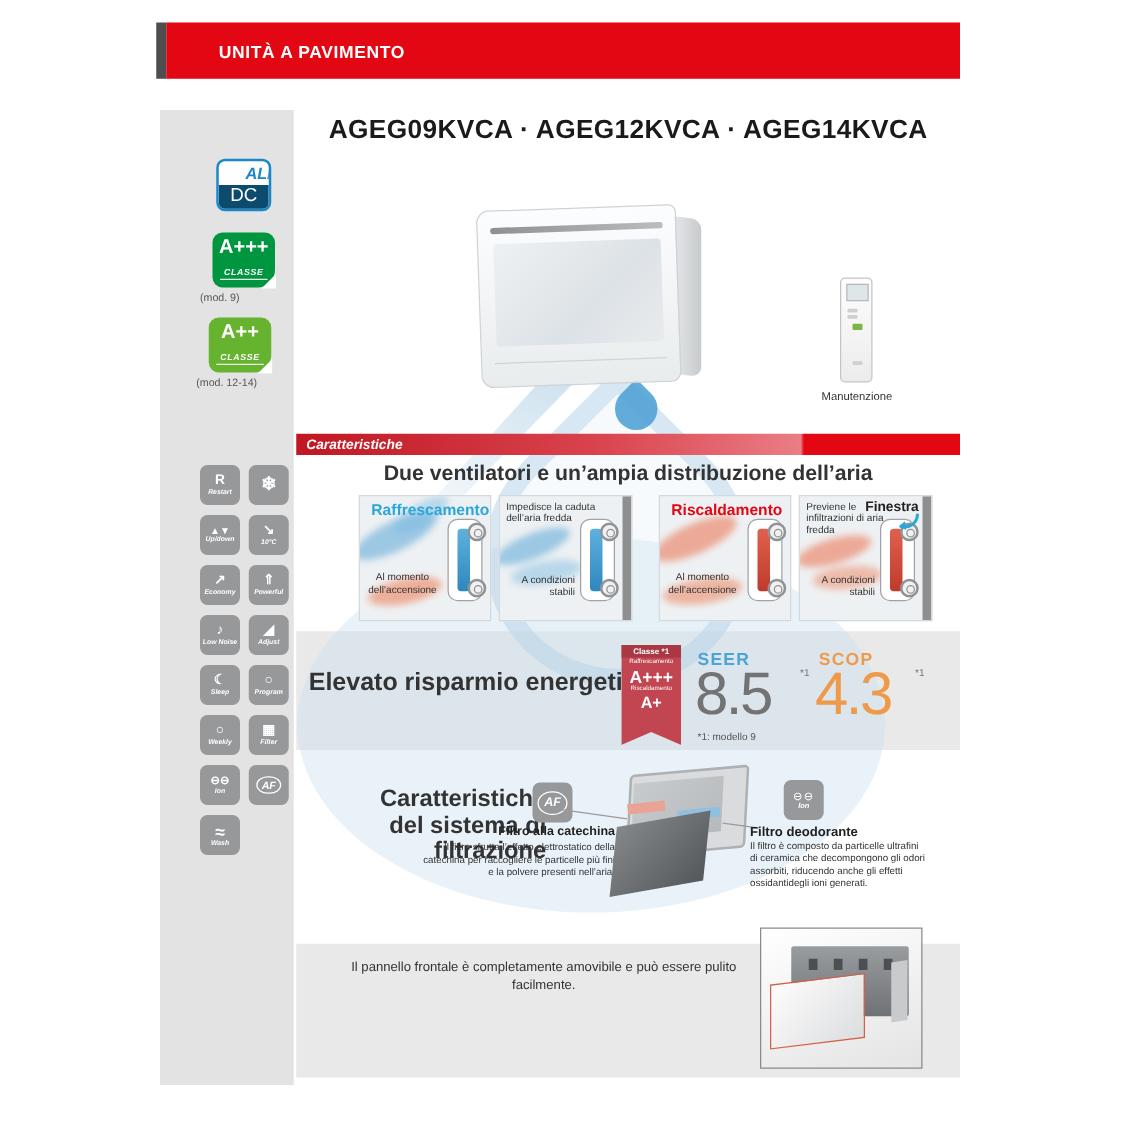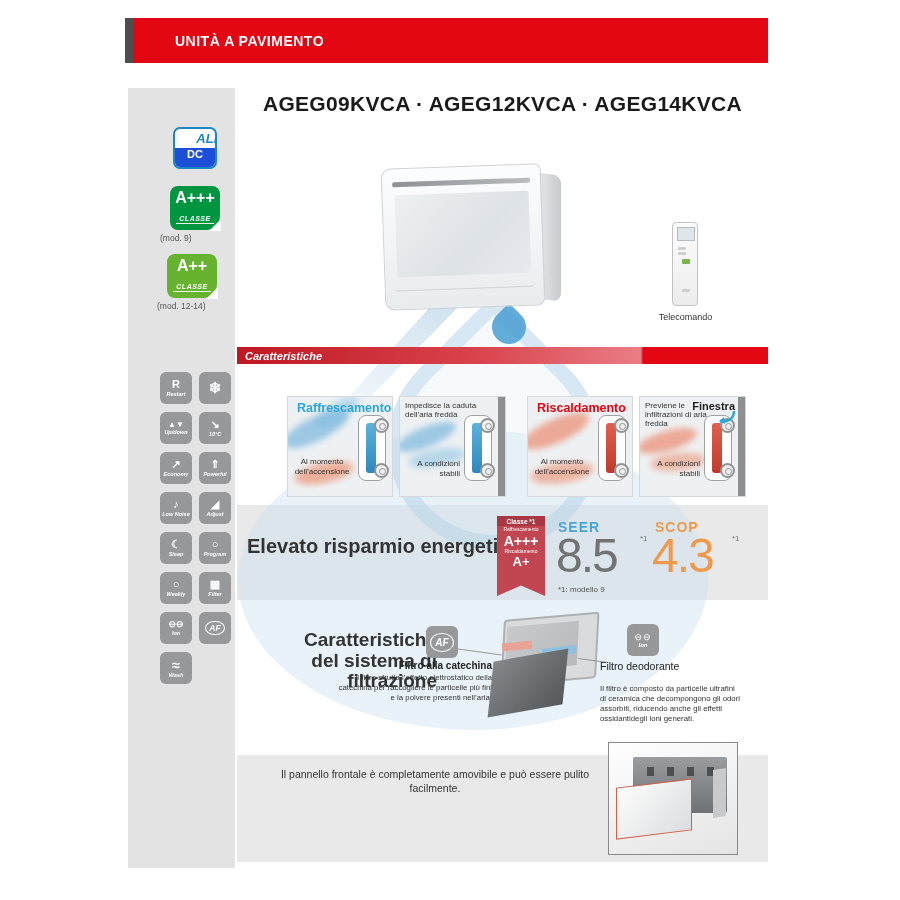--- a/index.html
+++ b/index.html
@@ -16,21 +16,21 @@
   
   .header-notch { left:125px; top:18px; width:8px; height:45px; background:#4e4e4e; }
   .header-bar { left:133px; top:18px; width:635px; height:45px; background:#e30613; display:flex; align-items:center; }
   .header-title { color:#fff; font-weight:bold; font-size:14px; letter-spacing:.5px; padding-left:42px; }
 
   
   .sidebar { left:128px; top:88px; width:107px; height:780px; background:#e3e3e3; }
 
   .alldc { left:173px; top:127px; width:44px; height:42px; border:2px solid #1b87c9; border-radius:7px; overflow:hidden; background:#fff; }
   .alldc-top { height:19px; display:flex; align-items:center; justify-content:center; color:#1b87c9; font-weight:bold; font-style:italic; font-size:13px;margin-left:28px; }
-  .alldc-bot { height:100%; background:#1d4ed8; display:flex; align-items:flex-start; justify-content:center; color:#fff; font-weight:bold; font-size:11px; line-height:1.2; }
+  .alldc-bot { height:100%; background:#0c4a6e; display:flex; align-items:flex-start; justify-content:center; color:#fff; font-weight:normal; font-size:15px; line-height:1.2; }
 
   .ecobadge { width:50px; height:44px; border-radius:8px 8px 14px 8px; color:#fff; text-align:center; padding-top:3px; position:absolute; }
   .ecobadge .grade { font-weight:bold; font-size:16px; line-height:1.1; display:block; }
   .ecobadge .classe { font-weight:bold; font-style:italic; font-size:7px; letter-spacing:.5px; display:inline-block; border-bottom:1px solid rgba(255,255,255,.9); padding:1px 3px; }
   .ecobadge .fold { position:absolute; right:-1px; bottom:-1px; width:12px; height:12px; background:#fff; clip-path:polygon(100% 0,100% 100%,0 100%); }
   .badge-note { position:absolute; font-size:8.5px; color:#555; width:70px; }
 
   .features { left:160px; top:372px; display:grid; grid-template-columns:32px 32px; gap:8px 7px; position:absolute; }
   .fi { width:32px; height:32px; background:#97989a; border-radius:6px; color:#fff; display:flex; flex-direction:column; align-items:center; justify-content:center; overflow:hidden; }
   .fi-glyph { font-size:11px; line-height:1.05; font-weight:bold; }
@@ -112,21 +112,21 @@
   .filt-title { left:245px; top:630px; width:192px; text-align:right; font-size:19px; font-weight:bold; color:#333; line-height:1.08; }
   .af-badge { left:426px; top:626px; width:32px; height:32px; background:#97989a; border-radius:6px; display:flex; align-items:center; justify-content:center; }
   .af-badge span { color:#fff; font-weight:bold; font-style:italic; font-size:10px; border:1.5px solid #fff; border-radius:50%; padding:3px 4px; }
   .catechin { left:337px; top:660px; width:155px; text-align:right; }
   .catechin .f-title { font-size:10px; font-weight:bold; color:#222; margin-bottom:2px; }
   .catechin .f-body { font-size:7.8px; line-height:1.3; color:#333; }
   .ion-badge { left:627px; top:624px; width:32px; height:32px; background:#97989a; border-radius:6px; color:#fff; display:flex; flex-direction:column; align-items:center; justify-content:center; }
   .ion-badge .ig { font-size:9px; line-height:1; letter-spacing:1px; }
   .ion-badge .il { font-size:6px; font-weight:bold; font-style:italic; }
   .deodorant { left:600px; top:660px; width:140px; }
-  .deodorant .f-title { font-size:10.5px; font-weight:normal; color:#222; margin-bottom:12px; }
+  .deodorant .f-title { font-size:10.5px; font-weight:bold; color:#222; margin-bottom:0; }
   .deodorant .f-body { font-size:7.8px; line-height:1.3; color:#333; }
 
   .exploded { left:496px; top:614px; width:110px; height:100px; }
   .ex-frame { position:absolute; left:6px; top:2px; width:96px; height:66px; background:#d9dbdd; border:2px solid #aeb1b3; border-radius:4px; transform:rotate(-5deg) skewX(-8deg); }
   .ex-inner { position:absolute; left:10px; top:10px; width:72px; height:44px; background:linear-gradient(135deg,#c7cbcd,#b6babc); transform:rotate(-5deg) skewX(-8deg); }
   .ex-pink { position:absolute; left:6px; top:28px; width:30px; height:8px; background:#e8a394; transform:rotate(-6deg); }
   .ex-blue { position:absolute; left:46px; top:33px; width:34px; height:8px; background:#8fc0e0; transform:rotate(-6deg); }
   .ex-dark { position:absolute; left:-6px; top:42px; width:76px; height:54px; background:linear-gradient(135deg,#85888b,#55585a); transform:rotate(-10deg) skewX(-16deg); }
   .ex-line-l { position:absolute; left:-60px; top:36px; width:66px; height:1px; background:#9a9a9a; transform:rotate(8deg); }
   .ex-line-r { position:absolute; left:82px; top:46px; width:30px; height:1px; background:#9a9a9a; transform:rotate(8deg); }
@@ -253,26 +253,27 @@
     </div>
   </div>
 
   <div class="abs remote z3">
     <div class="remote-screen"></div>
     <div class="remote-dot" style="left:5px; top:24px;"></div>
     <div class="remote-dot" style="left:5px; top:29px;"></div>
     <div class="remote-btn-green"></div>
     <div class="remote-dot" style="left:9px; top:66px; width:8px;"></div>
   </div>
-  <div class="abs remote-label z3">Telecomando</div>
+  <div class="abs remote-label z3">Manutenzione</div>
 
   <div class="abs carat-bar z3">
     <span>Caratteristiche</span>
   </div>
 
+  <div class="abs vent-title z3">Due ventilatori e un’ampia distribuzione dell’aria</div>
 
   <div class="panel z3" style="left:287px;">
     <div class="panel-title pt-cool">Raffrescamento</div>
     <div class="panel-box pb-a">
       <div class="blob" style="left:-8px;top:20px;width:72px;height:24px;background:rgba(90,165,215,.55);transform:rotate(-26deg);"></div>
       <div class="blob" style="left:24px;top:6px;width:50px;height:18px;background:rgba(120,185,225,.45);transform:rotate(-32deg);"></div>
       <div class="blob" style="left:6px;top:66px;width:60px;height:20px;background:rgba(235,120,80,.55);transform:rotate(-12deg);"></div>
       <div class="mini-unit" style="left:70px;top:18px;">
         <div class="mu-core cool"></div>
         <div class="mu-fan top"></div>

